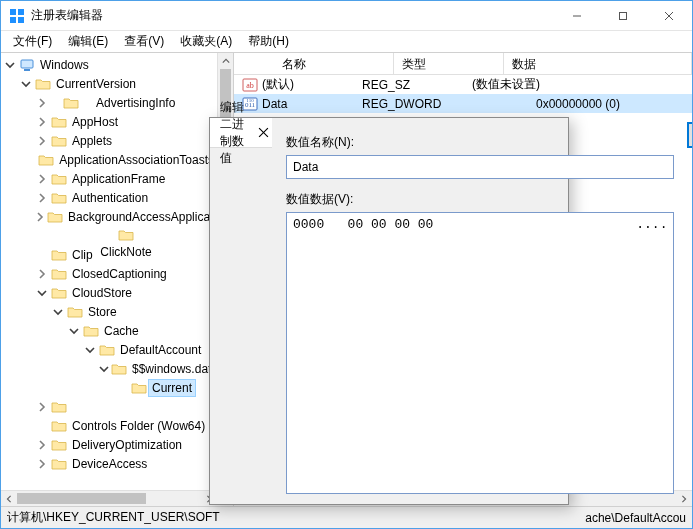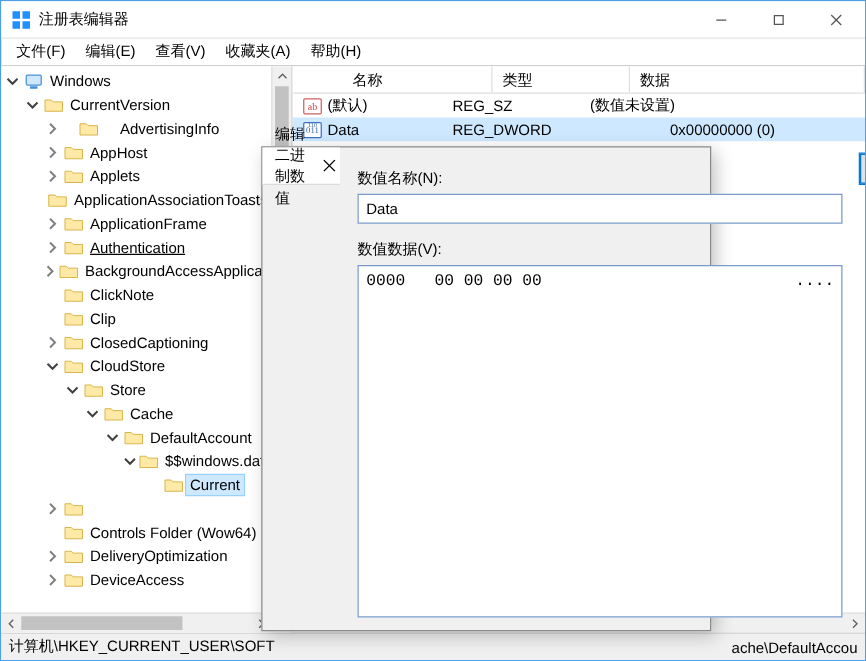--- a/index.html
+++ b/index.html
@@ -323,21 +323,21 @@
               <path d="M3 1 L7 5 L3 9" fill="none" stroke="#808080" stroke-width="1.6"></path>
             </svg>
           </span>
           <span class="folder">
             <svg viewBox="0 0 16 14" width="16" height="14">
               <use href="#ico-folder"></use>
             </svg>
           </span>
           <span class="node-label">ApplicationFrame</span>
         </div>
-        <div class="tree-row" style="padding-left: 32px; text-decoration: underline;">
+        <div class="tree-row" style="padding-left: 32px;">
           <span class="tw">
             <svg viewBox="0 0 10 10">
               <path d="M3 1 L7 5 L3 9" fill="none" stroke="#808080" stroke-width="1.6"></path>
             </svg>
           </span>
           <span class="folder">
             <svg viewBox="0 0 16 14" width="16" height="14">
               <use href="#ico-folder"></use>
             </svg>
           </span>
@@ -349,21 +349,21 @@
               <path d="M3 1 L7 5 L3 9" fill="none" stroke="#808080" stroke-width="1.6"></path>
             </svg>
           </span>
           <span class="folder">
             <svg viewBox="0 0 16 14" width="16" height="14">
               <use href="#ico-folder"></use>
             </svg>
           </span>
           <span class="node-label">BackgroundAccessApplications</span>
         </div>
-        <div class="tree-row" style="padding-left: 32px;">
+        <div class="tree-row" style="padding-left: 32px; flex-direction: column;">
           <span class="tw"></span>
           <span class="folder">
             <svg viewBox="0 0 16 14" width="16" height="14">
               <use href="#ico-folder"></use>
             </svg>
           </span>
           <span class="node-label">ClickNote</span>
         </div>
         <div class="tree-row" style="padding-left: 32px;">
           <span class="tw"></span>

